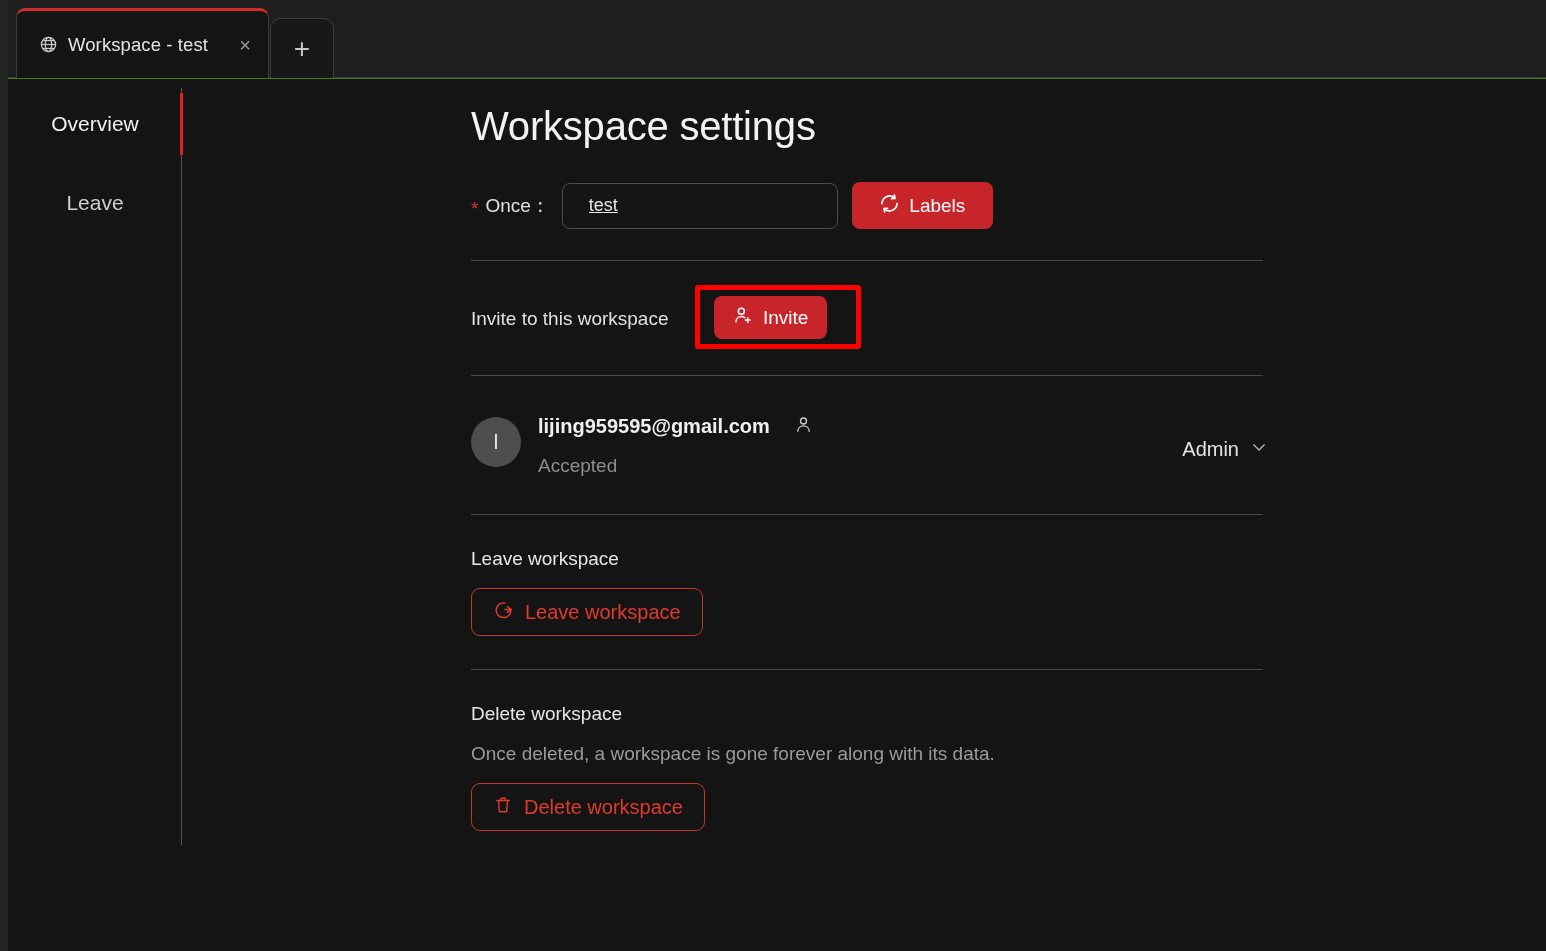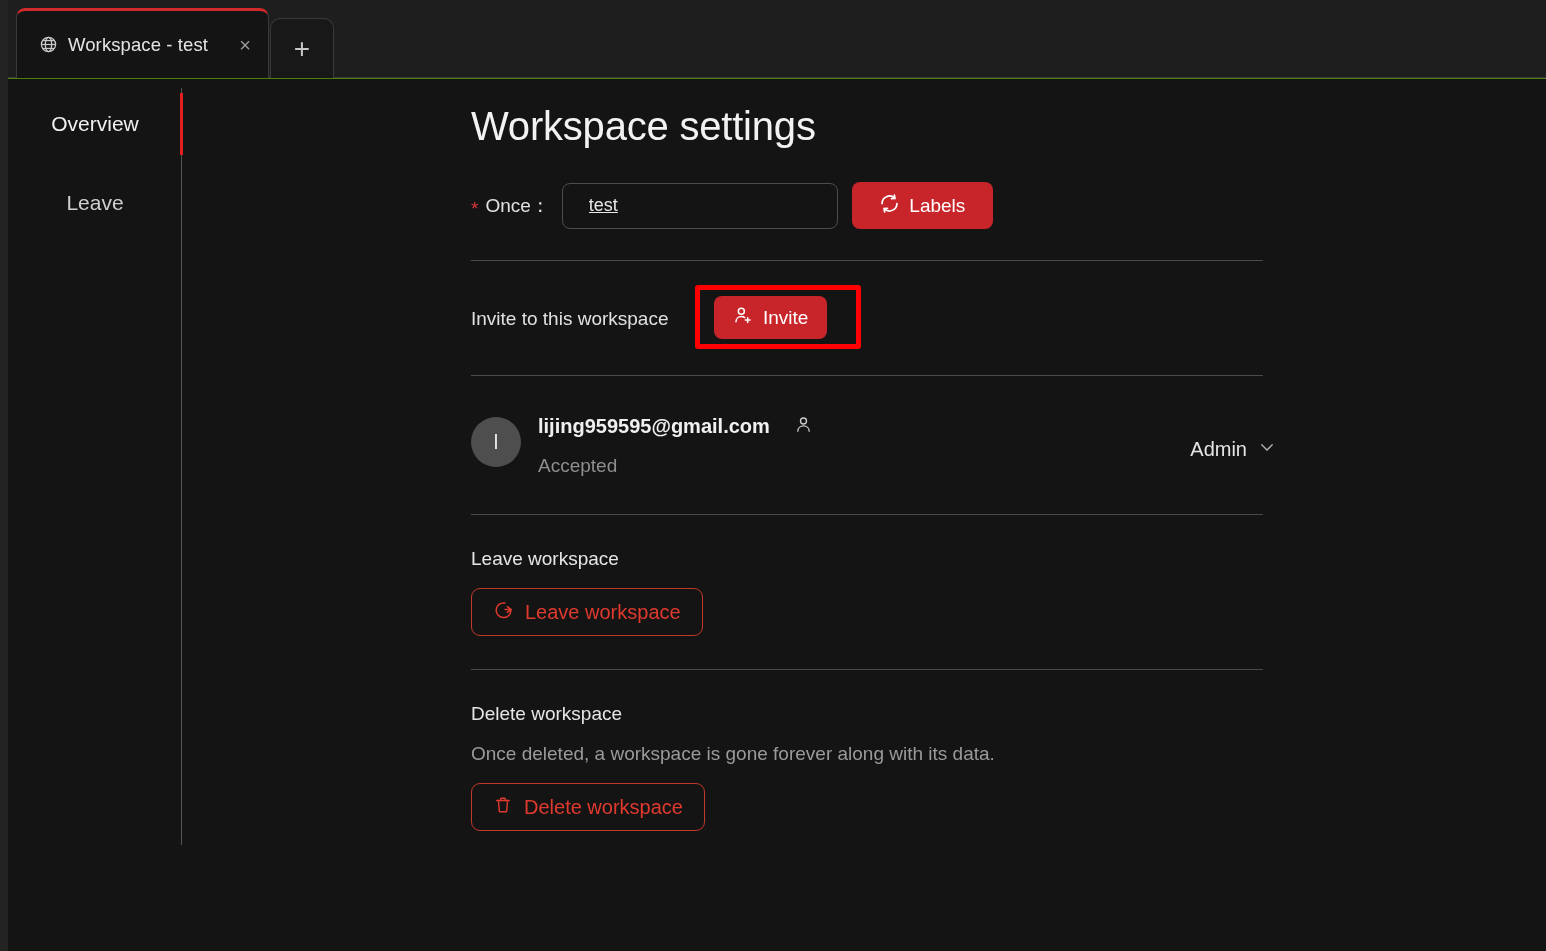--- a/index.html
+++ b/index.html
@@ -143,21 +143,21 @@
     width: 50px; height: 50px; border-radius: 50%;
     background: #4e4e4e; color: #f0f0f0;
     display: flex; align-items: center; justify-content: center;
     font-size: 20px; flex: 0 0 50px; margin-top: 2px;
   }
   .member-info { margin-left: 17px; }
   .member-email-line { display: flex; align-items: center; gap: 24px; }
   .member-email { color: #f0f0f0; font-size: 20px; font-weight: bold; }
   .member-status { color: #8e8e8e; font-size: 19px; margin-top: 17px; }
   .role-select {
-    position: absolute; right: 0; top: 23px;
+    position: absolute; right: 8px; top: 23px;
     display: flex; align-items: flex-start; gap: 11px;
     color: #e4e4e4; font-size: 20px; cursor: pointer;
   }
 
   .section-title { color: #e6e6e6; font-size: 19px; margin-top: 33px; }
   .section-desc { color: #9a9a9a; font-size: 19px; margin-top: 18px; }
   .btn-outline-danger {
     margin-top: 18px; height: 48px;
     background: transparent; border: 1px solid #c0392b; border-radius: 9px;
     color: #e03a2f; font-size: 20px; font-family: "Liberation Sans", sans-serif;

